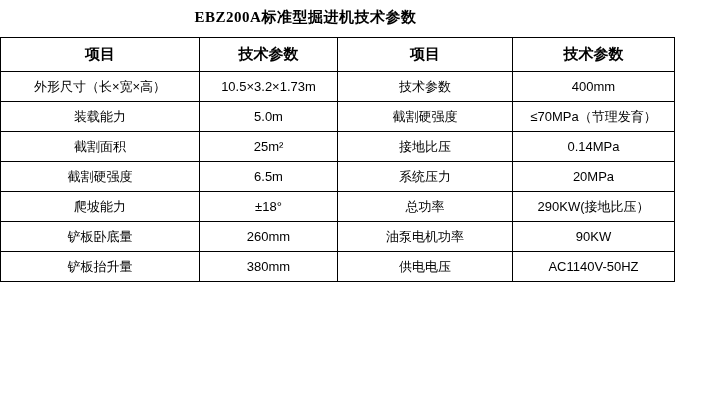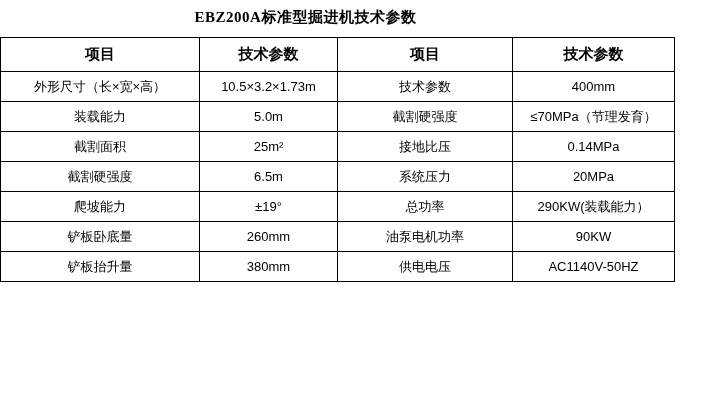--- a/index.html
+++ b/index.html
@@ -97,23 +97,23 @@
         <td>0.14MPa</td>
       </tr>
       <tr>
         <td>截割硬强度</td>
         <td>6.5m</td>
         <td>系统压力</td>
         <td>20MPa</td>
       </tr>
       <tr>
         <td>爬坡能力</td>
-        <td>±19°</td>
+        <td>±18°</td>
         <td>总功率</td>
-        <td>290KW(装载能力）</td>
+        <td>290KW(接地比压）</td>
       </tr>
       <tr>
         <td>铲板卧底量</td>
         <td>260mm</td>
         <td>油泵电机功率</td>
         <td>90KW</td>
       </tr>
       <tr>
         <td>铲板抬升量</td>
         <td>380mm</td>

